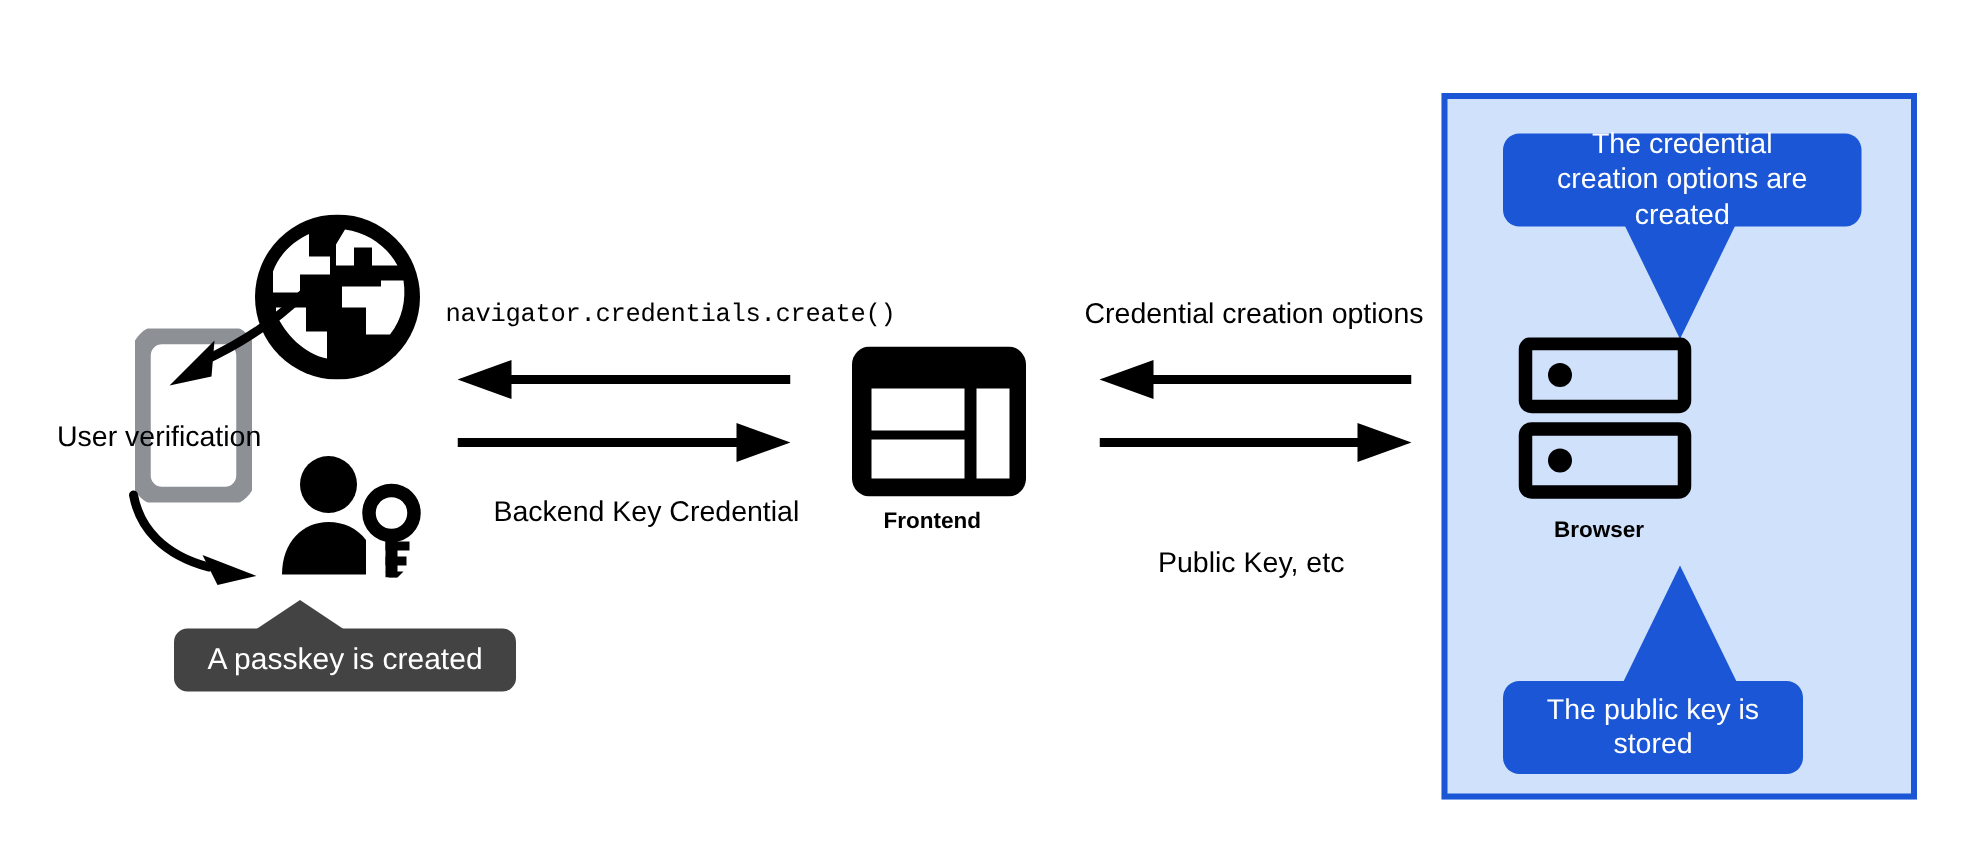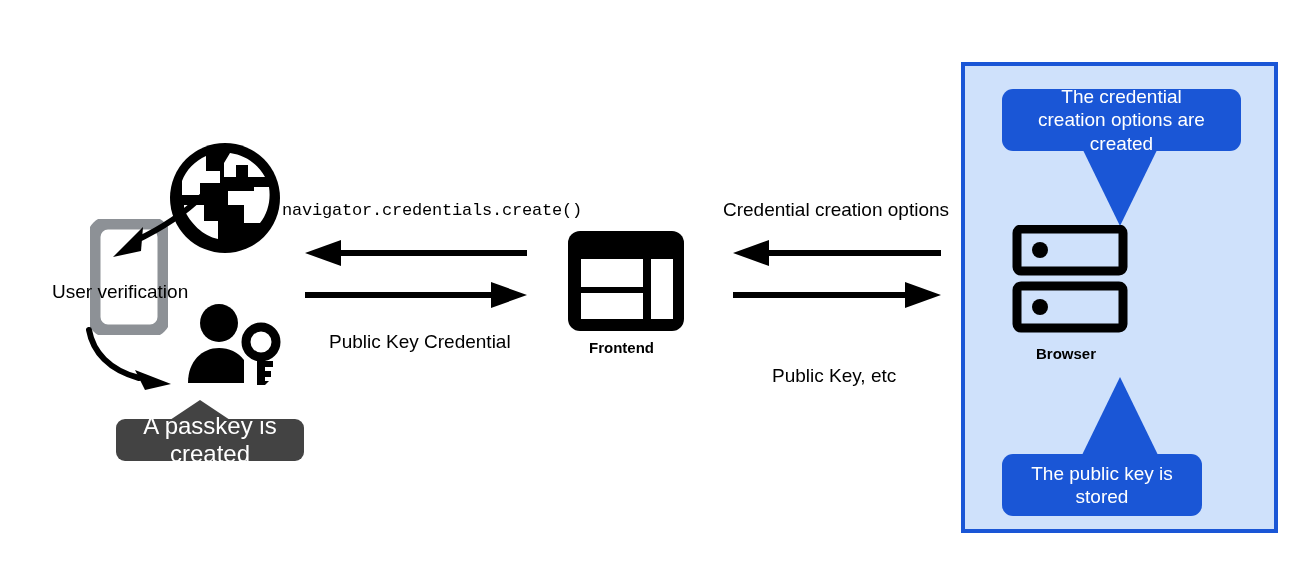--- a/index.html
+++ b/index.html
@@ -135,53 +135,53 @@
     <path d="M84,44 L99,44 C101,57 98,70 90,80 L74,80 L74,62 L58,62 L58,48
              L84,48 Z" fill="#ffffff"></path>
     <path d="M14,62 L34,62 L34,78 L48,78 L48,96 C33,93 20,80 14,66 Z" fill="#ffffff"></path>
   </svg>
 
   <svg id="arrow-globe-phone" class="abs" viewBox="0 0 140 100" xmlns="http://www.w3.org/2000/svg">
     <path d="M118,10 C104,24 84,40 50,56" fill="none" stroke="#000000" stroke-width="6" stroke-linecap="round"></path>
     <path d="M28,72 L58,42 L56,66 Z" fill="#000000"></path>
   </svg>
 
-  <div class="label" style="left:38px; top:281px; font-size:19px;margin-left:14px;">User verification</div>
+  <div class="label" style="left:38px; top:281px; font-size:19px;">User verification</div>
 
   <svg id="arrow-phone-user" class="abs" viewBox="0 0 130 78" xmlns="http://www.w3.org/2000/svg">
     <path d="M14,8 C18,30 34,48 64,56" fill="none" stroke="#000000" stroke-width="6" stroke-linecap="round"></path>
     <path d="M96,62 L60,48 L70,68 Z" fill="#000000"></path>
   </svg>
 
   <svg id="user-key-icon" class="abs" viewBox="0 0 96 82" xmlns="http://www.w3.org/2000/svg">
     <circle cx="33" cy="20" r="19" fill="#000000"></circle>
     <path d="M2,80 C2,58 16,45 33,45 C43,45 52,49 58,57 L58,80 Z" fill="#000000"></path>
     <circle cx="75" cy="39" r="15" fill="none" stroke="#000000" stroke-width="9"></circle>
     <rect x="71" y="52" width="8" height="30" fill="#000000"></rect>
     <rect x="71" y="58" width="16" height="6" fill="#000000"></rect>
     <rect x="71" y="68" width="14" height="6" fill="#000000"></rect>
     <path d="M71,78 L83,78 L75,86 Z" fill="#000000"></path>
   </svg>
 
   <div class="tooltip-dark-tail" style="left:170px; top:400px;"></div>
-  <div class="tooltip-dark" style="left:116px; top:419px; width:188px; height:42px; font-size:24px;">A passkey is created</div>
-
-  <div class="label mono" style="left:282px; top:201px; font-size:17px;">navigator.credentials.create()</div>
+  <div class="tooltip-dark" style="left:116px; top:419px; width:228px; height:42px; font-size:20px;">A passkey is created</div>
+
+  <div class="label mono" style="left:297px; top:201px; font-size:17px;">navigator.credentials.create()</div>
 
   <svg class="straight-arrow" style="left:305px; top:240px;" width="222" height="26" viewBox="0 0 222 26" xmlns="http://www.w3.org/2000/svg">
     <line x1="30" y1="13" x2="222" y2="13" stroke="#000000" stroke-width="6"></line>
     <path d="M0,13 L36,0 L36,26 Z" fill="#000000"></path>
   </svg>
 
   <svg class="straight-arrow" style="left:305px; top:282px;" width="222" height="26" viewBox="0 0 222 26" xmlns="http://www.w3.org/2000/svg">
     <line x1="0" y1="13" x2="192" y2="13" stroke="#000000" stroke-width="6"></line>
     <path d="M222,13 L186,0 L186,26 Z" fill="#000000"></path>
   </svg>
 
-  <div class="label" style="left:329px; top:331px; font-size:19px;">Public Key Credential</div>
+  <div class="label" style="left:329px; top:331px; font-size:19px;">Backend Key Credential</div>
 
   <svg id="frontend-icon" class="abs" viewBox="0 0 116 100" xmlns="http://www.w3.org/2000/svg">
     <rect x="0" y="0" width="116" height="100" rx="12" ry="12" fill="#000000"></rect>
     <rect x="13" y="28" width="62" height="28" fill="#ffffff"></rect>
     <rect x="13" y="62" width="62" height="26" fill="#ffffff"></rect>
     <rect x="83" y="28" width="22" height="60" fill="#ffffff"></rect>
   </svg>
 
   <div class="label bold" style="left:589px; top:339px; font-size:15px;">Frontend</div>
 

